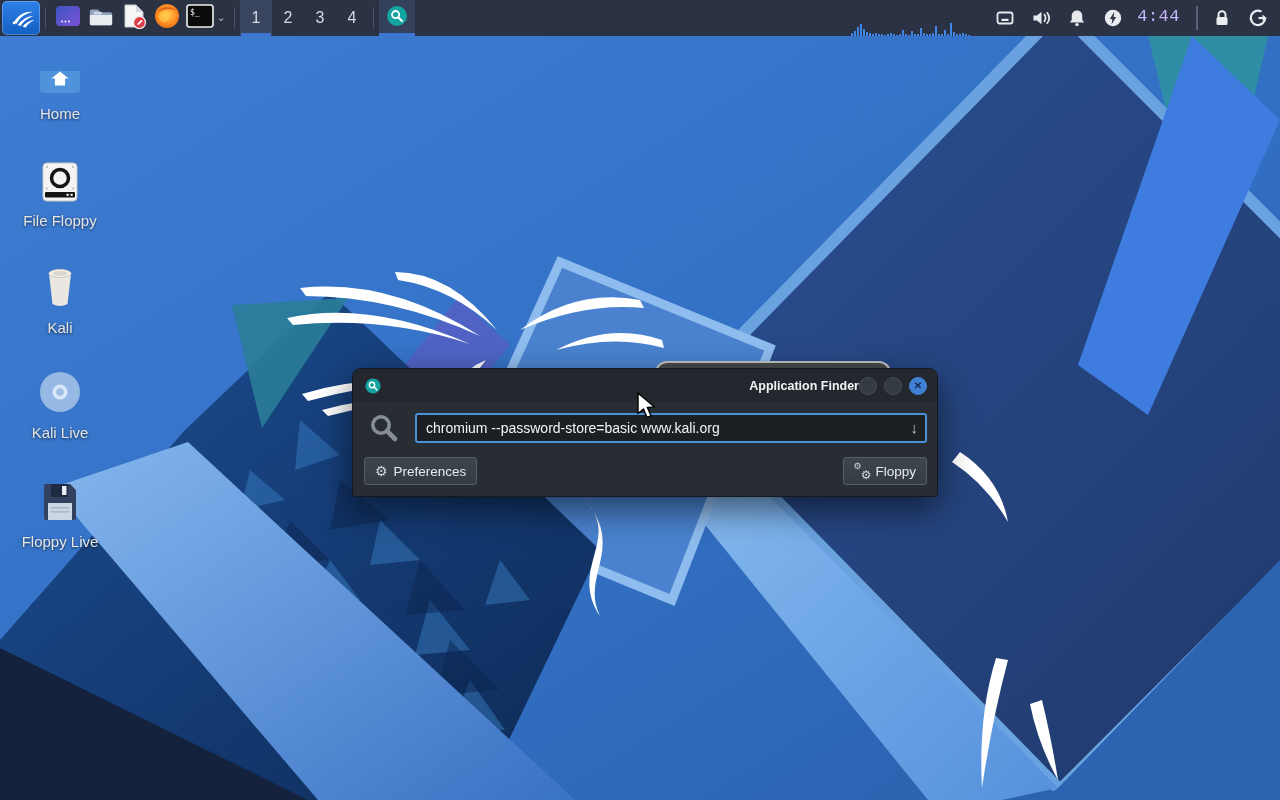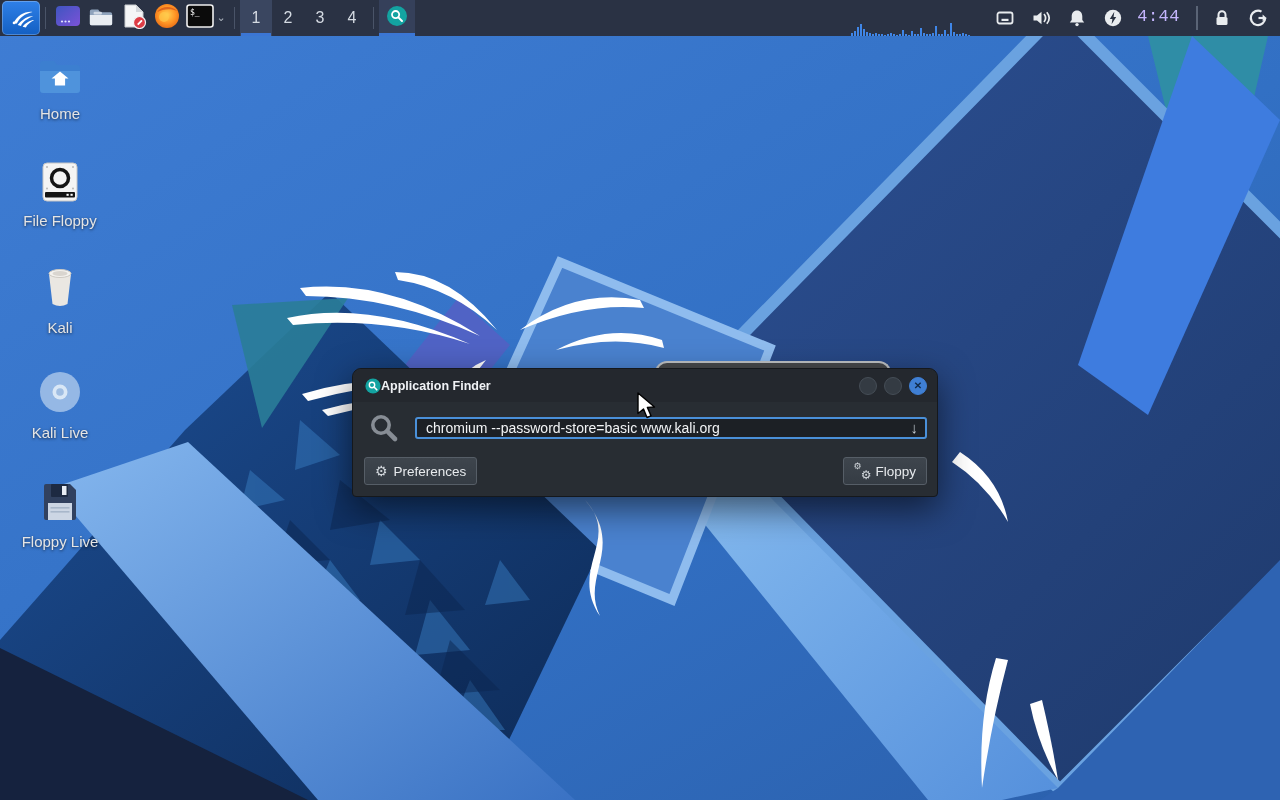--- a/index.html
+++ b/index.html
@@ -85,37 +85,37 @@
     border-radius:9px 9px 4px 4px;
     box-shadow:0 12px 34px rgba(0,0,0,.55);
     z-index:10; display:flex; flex-direction:column;
   }
   .titlebar {
     height:33px; display:flex; align-items:center; padding:0 8px;
     border-radius:9px 9px 0 0; background:#24282e;
   }
   .title-icon { width:16px; height:16px; margin-left:4px; }
   .title-text {
-    flex:1; text-align:left; color:#f0f2f5; font-size:12.5px; font-weight:bold;
+    flex:1; text-align:right; color:#f0f2f5; font-size:12.5px; font-weight:bold;
   }
   .winctl { display:flex; align-items:center; gap:7px; margin-right:2px; }
   .wbtn {
     width:18px; height:18px; border-radius:50%;
     background:#343b43; border:1px solid #454d56;
   }
   .wbtn.close {
     background:#3f7fd4; border-color:#3f7fd4;
     display:flex; align-items:center; justify-content:center;
     color:#102947; font-size:10px; font-weight:bold; line-height:1;
   }
   .dlg-body { flex:1; display:flex; align-items:center; padding:0 10px 0 16px; gap:16px; }
   .big-search { width:30px; height:30px; flex:0 0 auto; }
   .cmd-wrap { position:relative; flex:1; }
   .cmd-input {
-    width:100%; height:22px; background:#1c2025;
+    width:100%; height:30px; background:#1c2025;
     border:2px solid #4a90d9; border-radius:3px;
     color:#f2f4f6; font-size:14px; font-family:"Liberation Sans", sans-serif;
     padding:0 28px 0 9px; outline:none;
   }
   .dd-arrow {
     position:absolute; right:9px; top:50%; transform:translateY(-52%);
     color:#c3c9cf; font-size:15px; pointer-events:none;
   }
   .dlg-foot { height:42px; display:flex; align-items:center; padding:0 10px 8px 11px; }
   .dbtn {

